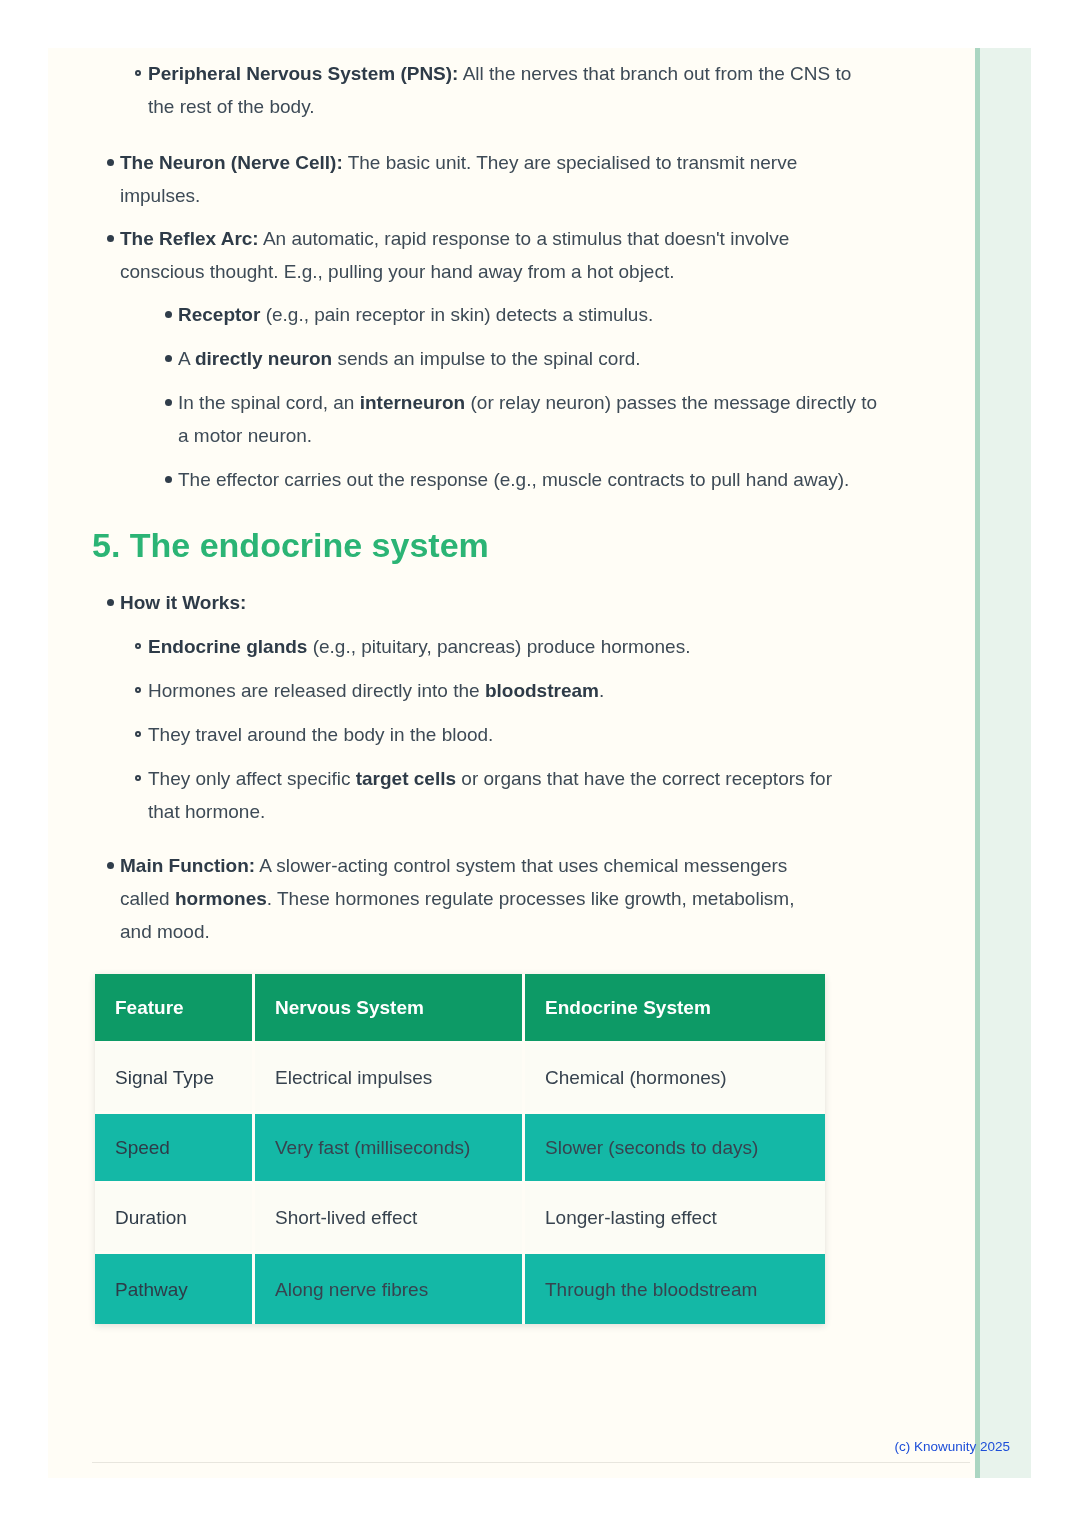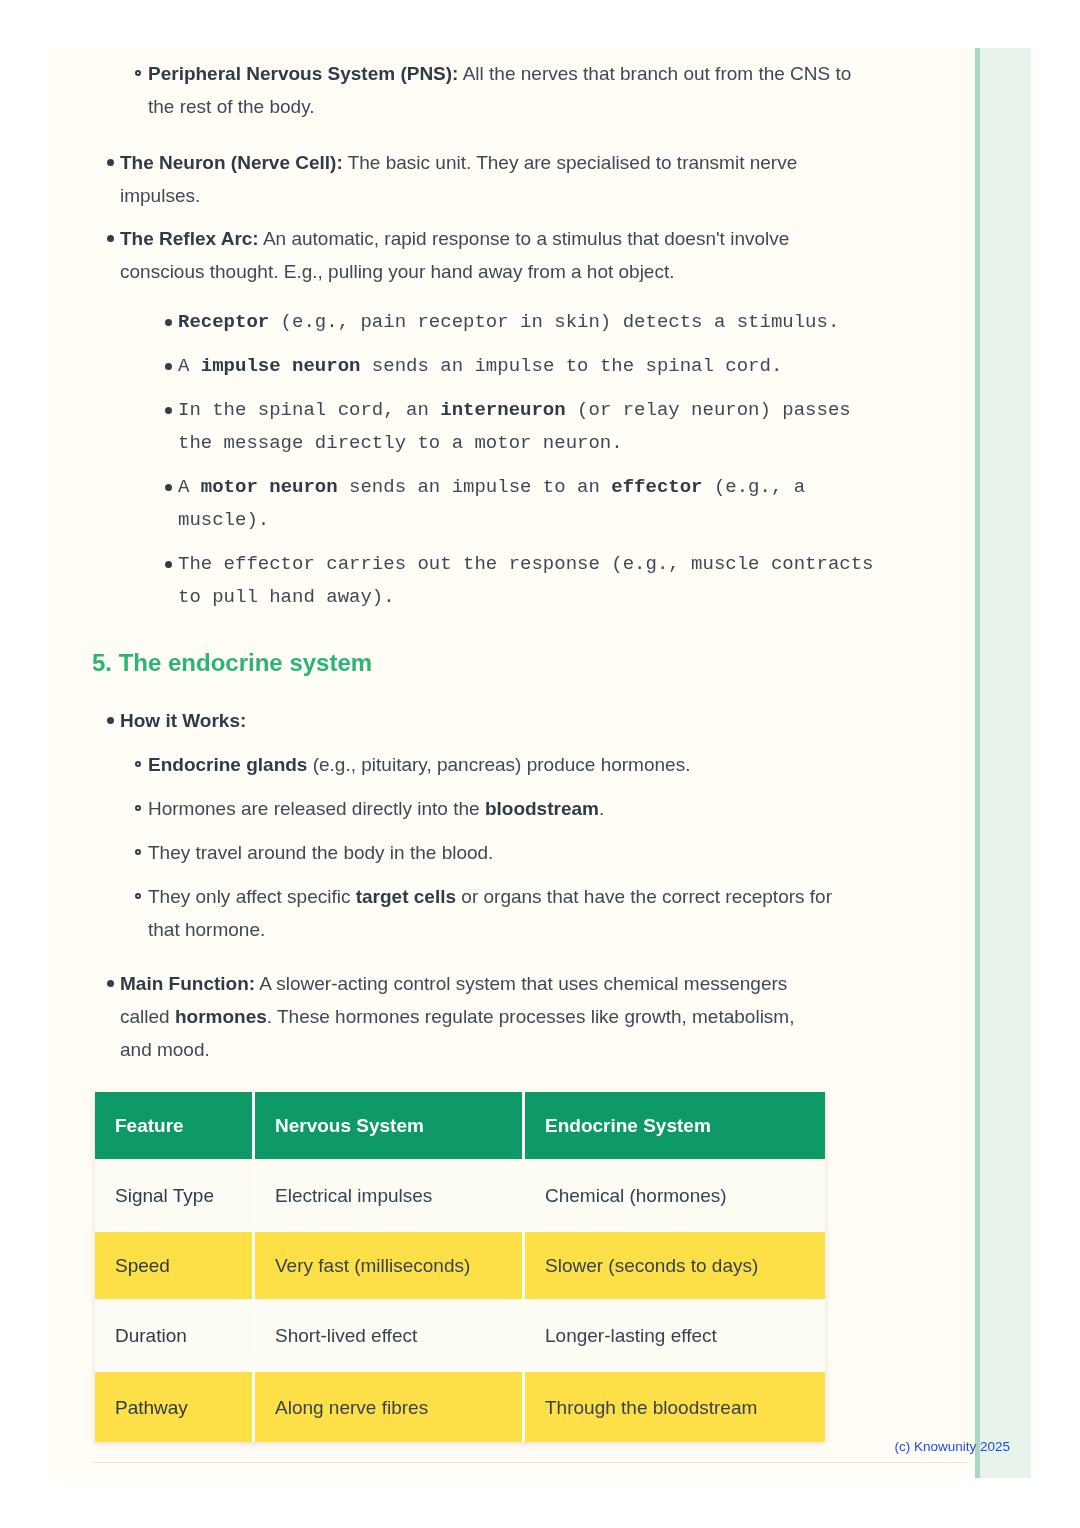--- a/index.html
+++ b/index.html
@@ -36,28 +36,28 @@
   ul{ list-style:none; margin:0; padding:0; }
   .item{ display:flex; margin-bottom:11px; }
   .item .txt{ max-width:705px; }
   .marker{ flex:0 0 20px; display:flex; justify-content:center; align-items:flex-start; padding-top:13px; }
   .marker i{ display:block; width:7px; height:7px; border-radius:50%; background:#303d4a; }
   .marker.circle i{ width:6px; height:6px; background:transparent; border:2px solid #303d4a; box-sizing:border-box; }
 
   .list-intro{ padding-left:80px; margin-bottom:23px; }
   .list-main { padding-left:52px; }
   .list-main > .item{ margin-bottom:10px; }
-  .list-reflex{ padding-left:58px; margin:18px 0 2px;font-family:Liberation Mono, monospace; }
+  .list-reflex{ padding-left:58px; margin:10px 0 2px; }
   .list-sub{ padding-left:28px; margin:11px 0 21px; }
 
   b{ font-weight:700; color:#2e3b48; }
 
   h2.section{
     margin:34px 0 26px 44px;
-    font-size:24px; line-height:30px;
+    font-size:34px; line-height:30px;
     color:var(--accent-heading,#2bb475);
     font-weight:700;
   }
 
   
   table.compare{
     border-collapse:separate; border-spacing:0;
     margin:26px 0 0 47px;
     width:730px;
     box-shadow:0 2px 7px rgba(40,40,40,.14);
@@ -74,21 +74,21 @@
   table.compare th:last-child, table.compare td:last-child{ border-right:none; }
   table.compare tr:last-child td{ border-bottom:none; }
   table.compare th{
     background:var(--table-header-bg,#0d9a66);
     color:var(--table-header-text,#ffffff);
     font-weight:600;
   }
   table.compare td{ color:#37434f; }
   table.compare td.rowlabel{ font-weight:400; color:#2e3b48; }
   table.compare tr.odd td{ background:#fcfcf5; }
-  table.compare tr.even td{ background:#fde047; }
+  table.compare tr.even td{ background:#14b8a6; }
   .col-feature{ width:160px; } .col-nervous{ width:270px; } .col-endocrine{ width:300px; }
 
   .divider{
     position:absolute; left:92px; top:1462px; width:878px; height:1px;
     background:#e8e6de;
   }
   .footer-note{
     position:absolute; top:1438px; right:70px;
     font-size:13.5px; line-height:17px;
     color:#1d4ed8; z-index:5;
@@ -131,33 +131,27 @@
           <li class="item">
             <span class="marker">
                 <i></i>
               </span>
             <div class="txt"><b>Receptor</b><span> (e.g., pain receptor in skin) detects a stimulus.</span></div>
           </li>
           <li class="item">
             <span class="marker">
                 <i></i>
               </span>
-            <div class="txt"><span>A </span><b>impulse neuron</b><span> sends an impulse to the spinal cord.</span></div>
+            <div class="txt"><span>A </span><b>directly neuron</b><span> sends an impulse to the spinal cord.</span></div>
           </li>
           <li class="item">
             <span class="marker">
                 <i></i>
               </span>
             <div class="txt"><span>In the spinal cord, an </span><b>interneuron</b><span> (or relay neuron) passes the message directly to a motor neuron.</span></div>
-          </li>
-          <li class="item">
-            <span class="marker">
-                <i></i>
-              </span>
-            <div class="txt"><span>A </span><b>motor neuron</b><span> sends an impulse to an </span><b>effector</b><span> (e.g., a muscle).</span></div>
           </li>
           <li class="item">
             <span class="marker">
                 <i></i>
               </span>
             <div class="txt"><span>The effector carries out the response (e.g., muscle contracts to pull hand away).</span></div>
           </li>
         </ul>
       </li>
     </ul>

